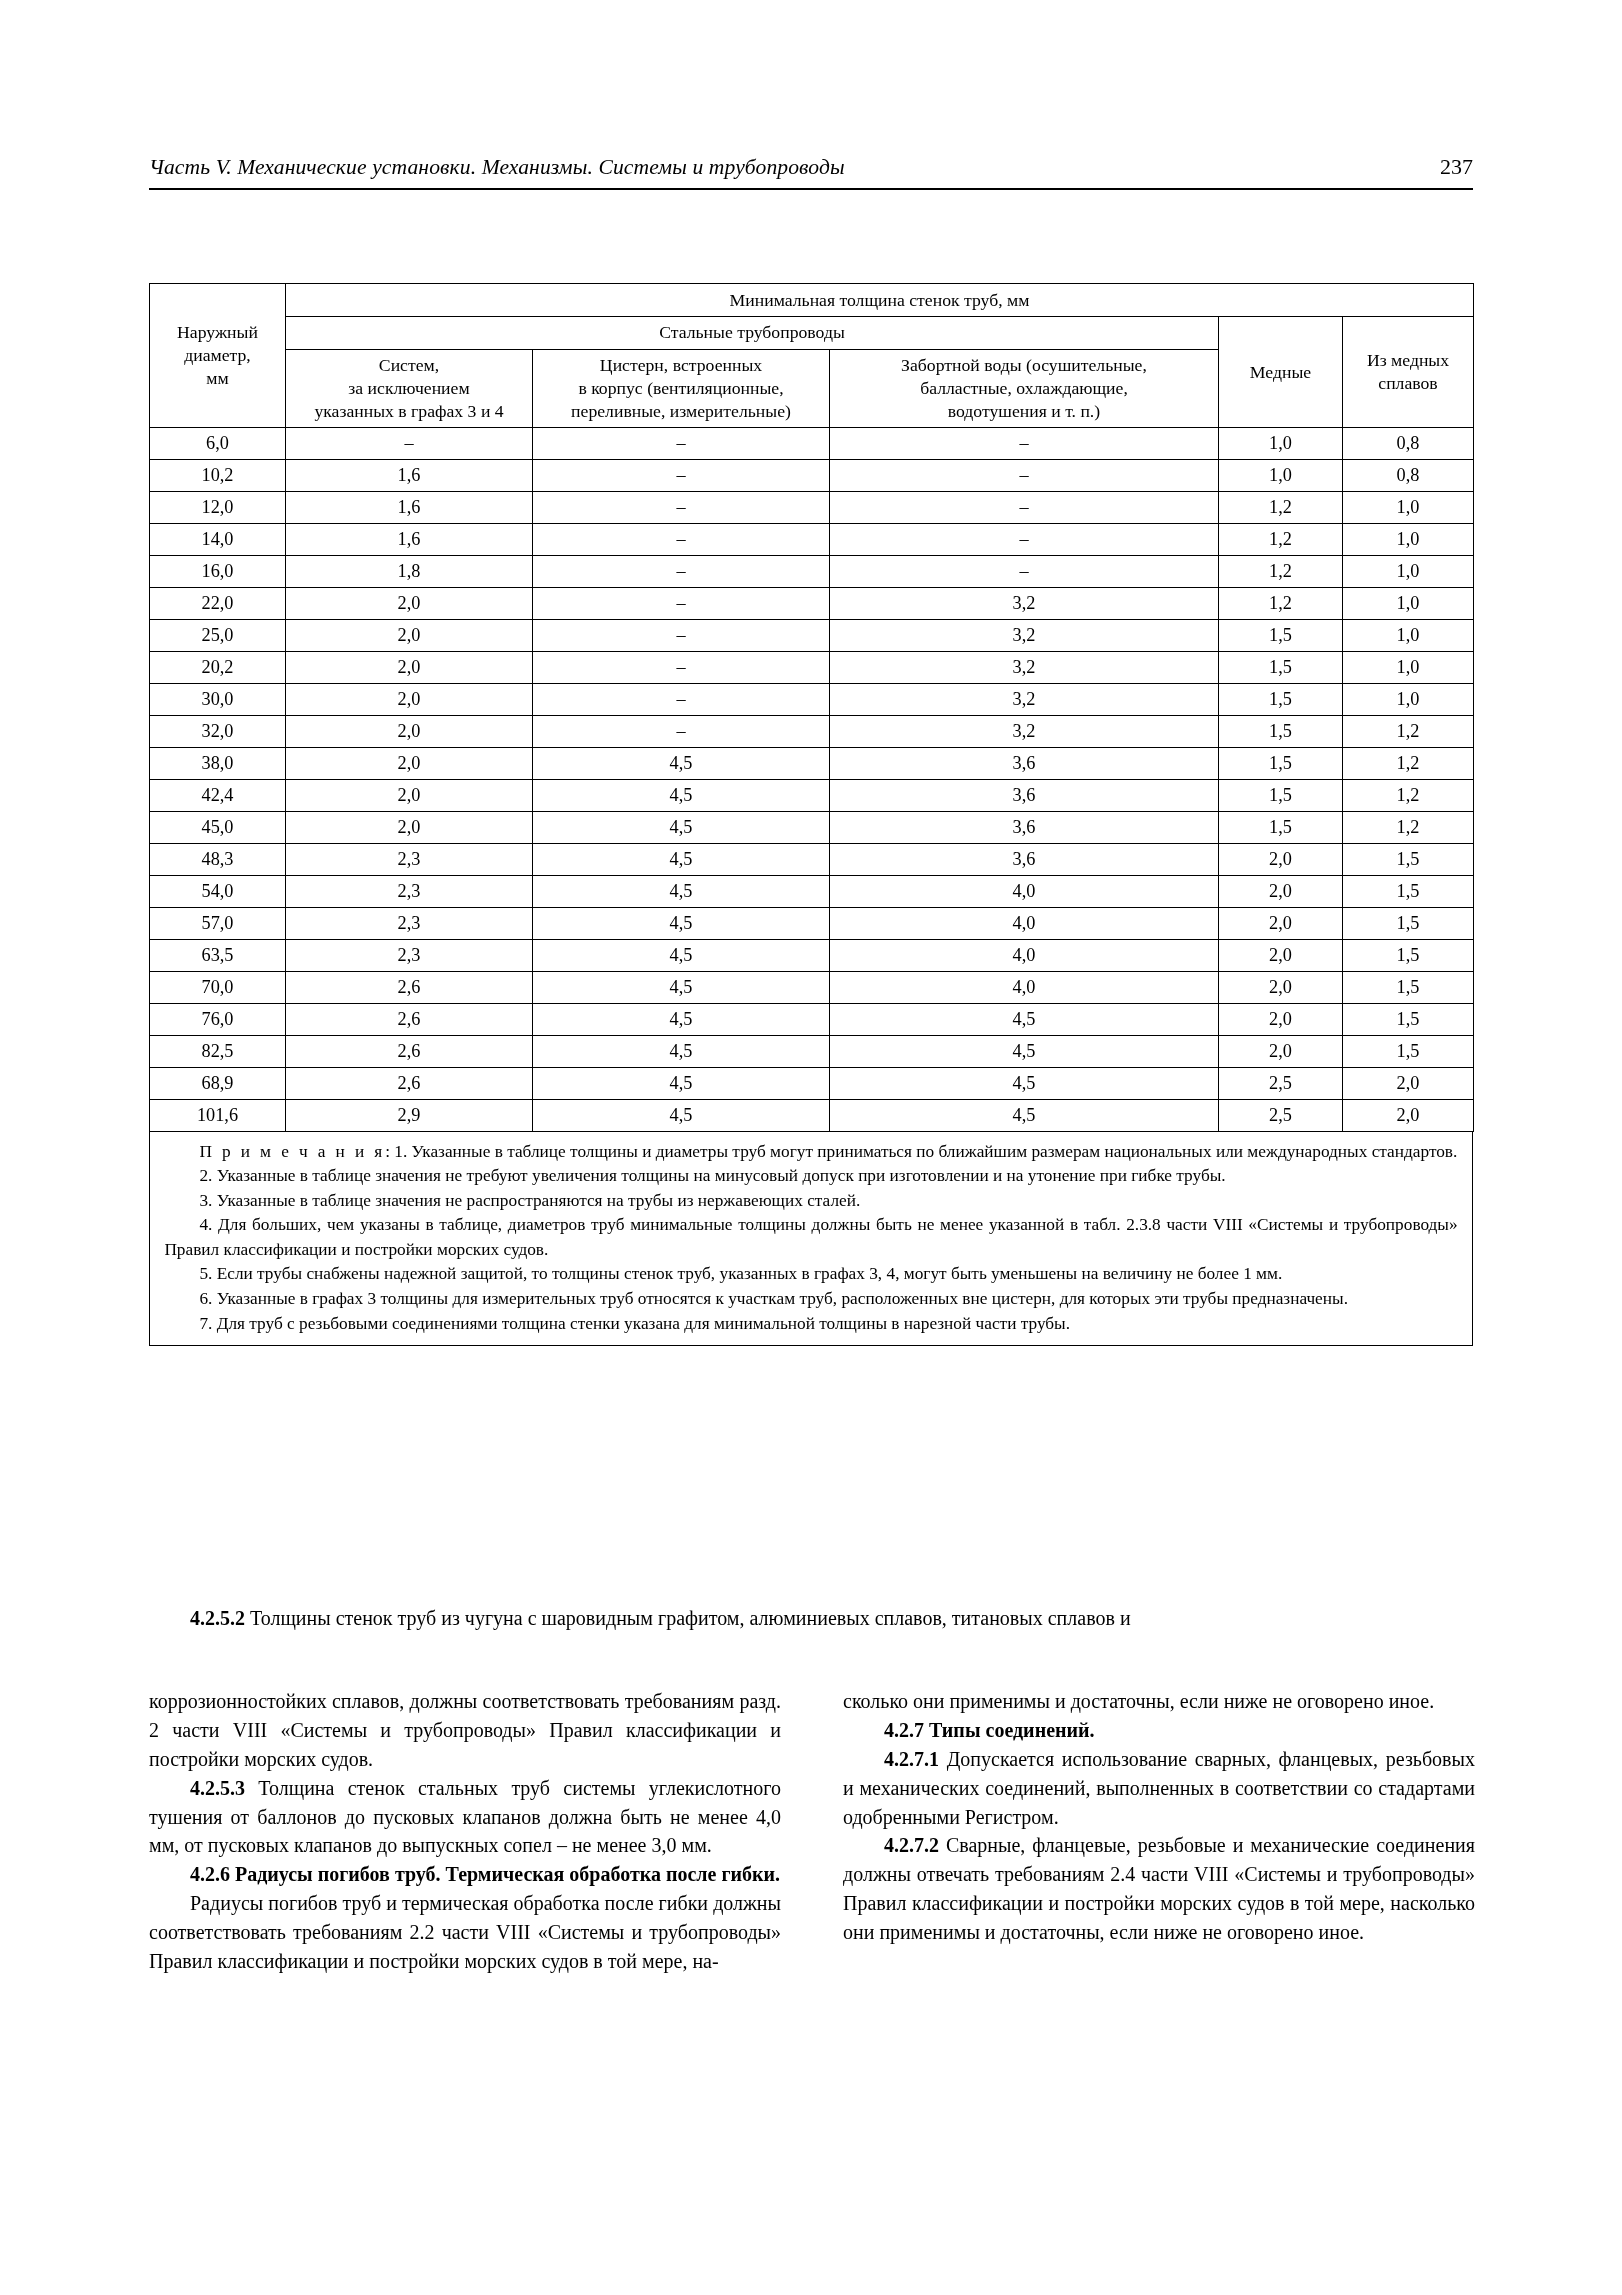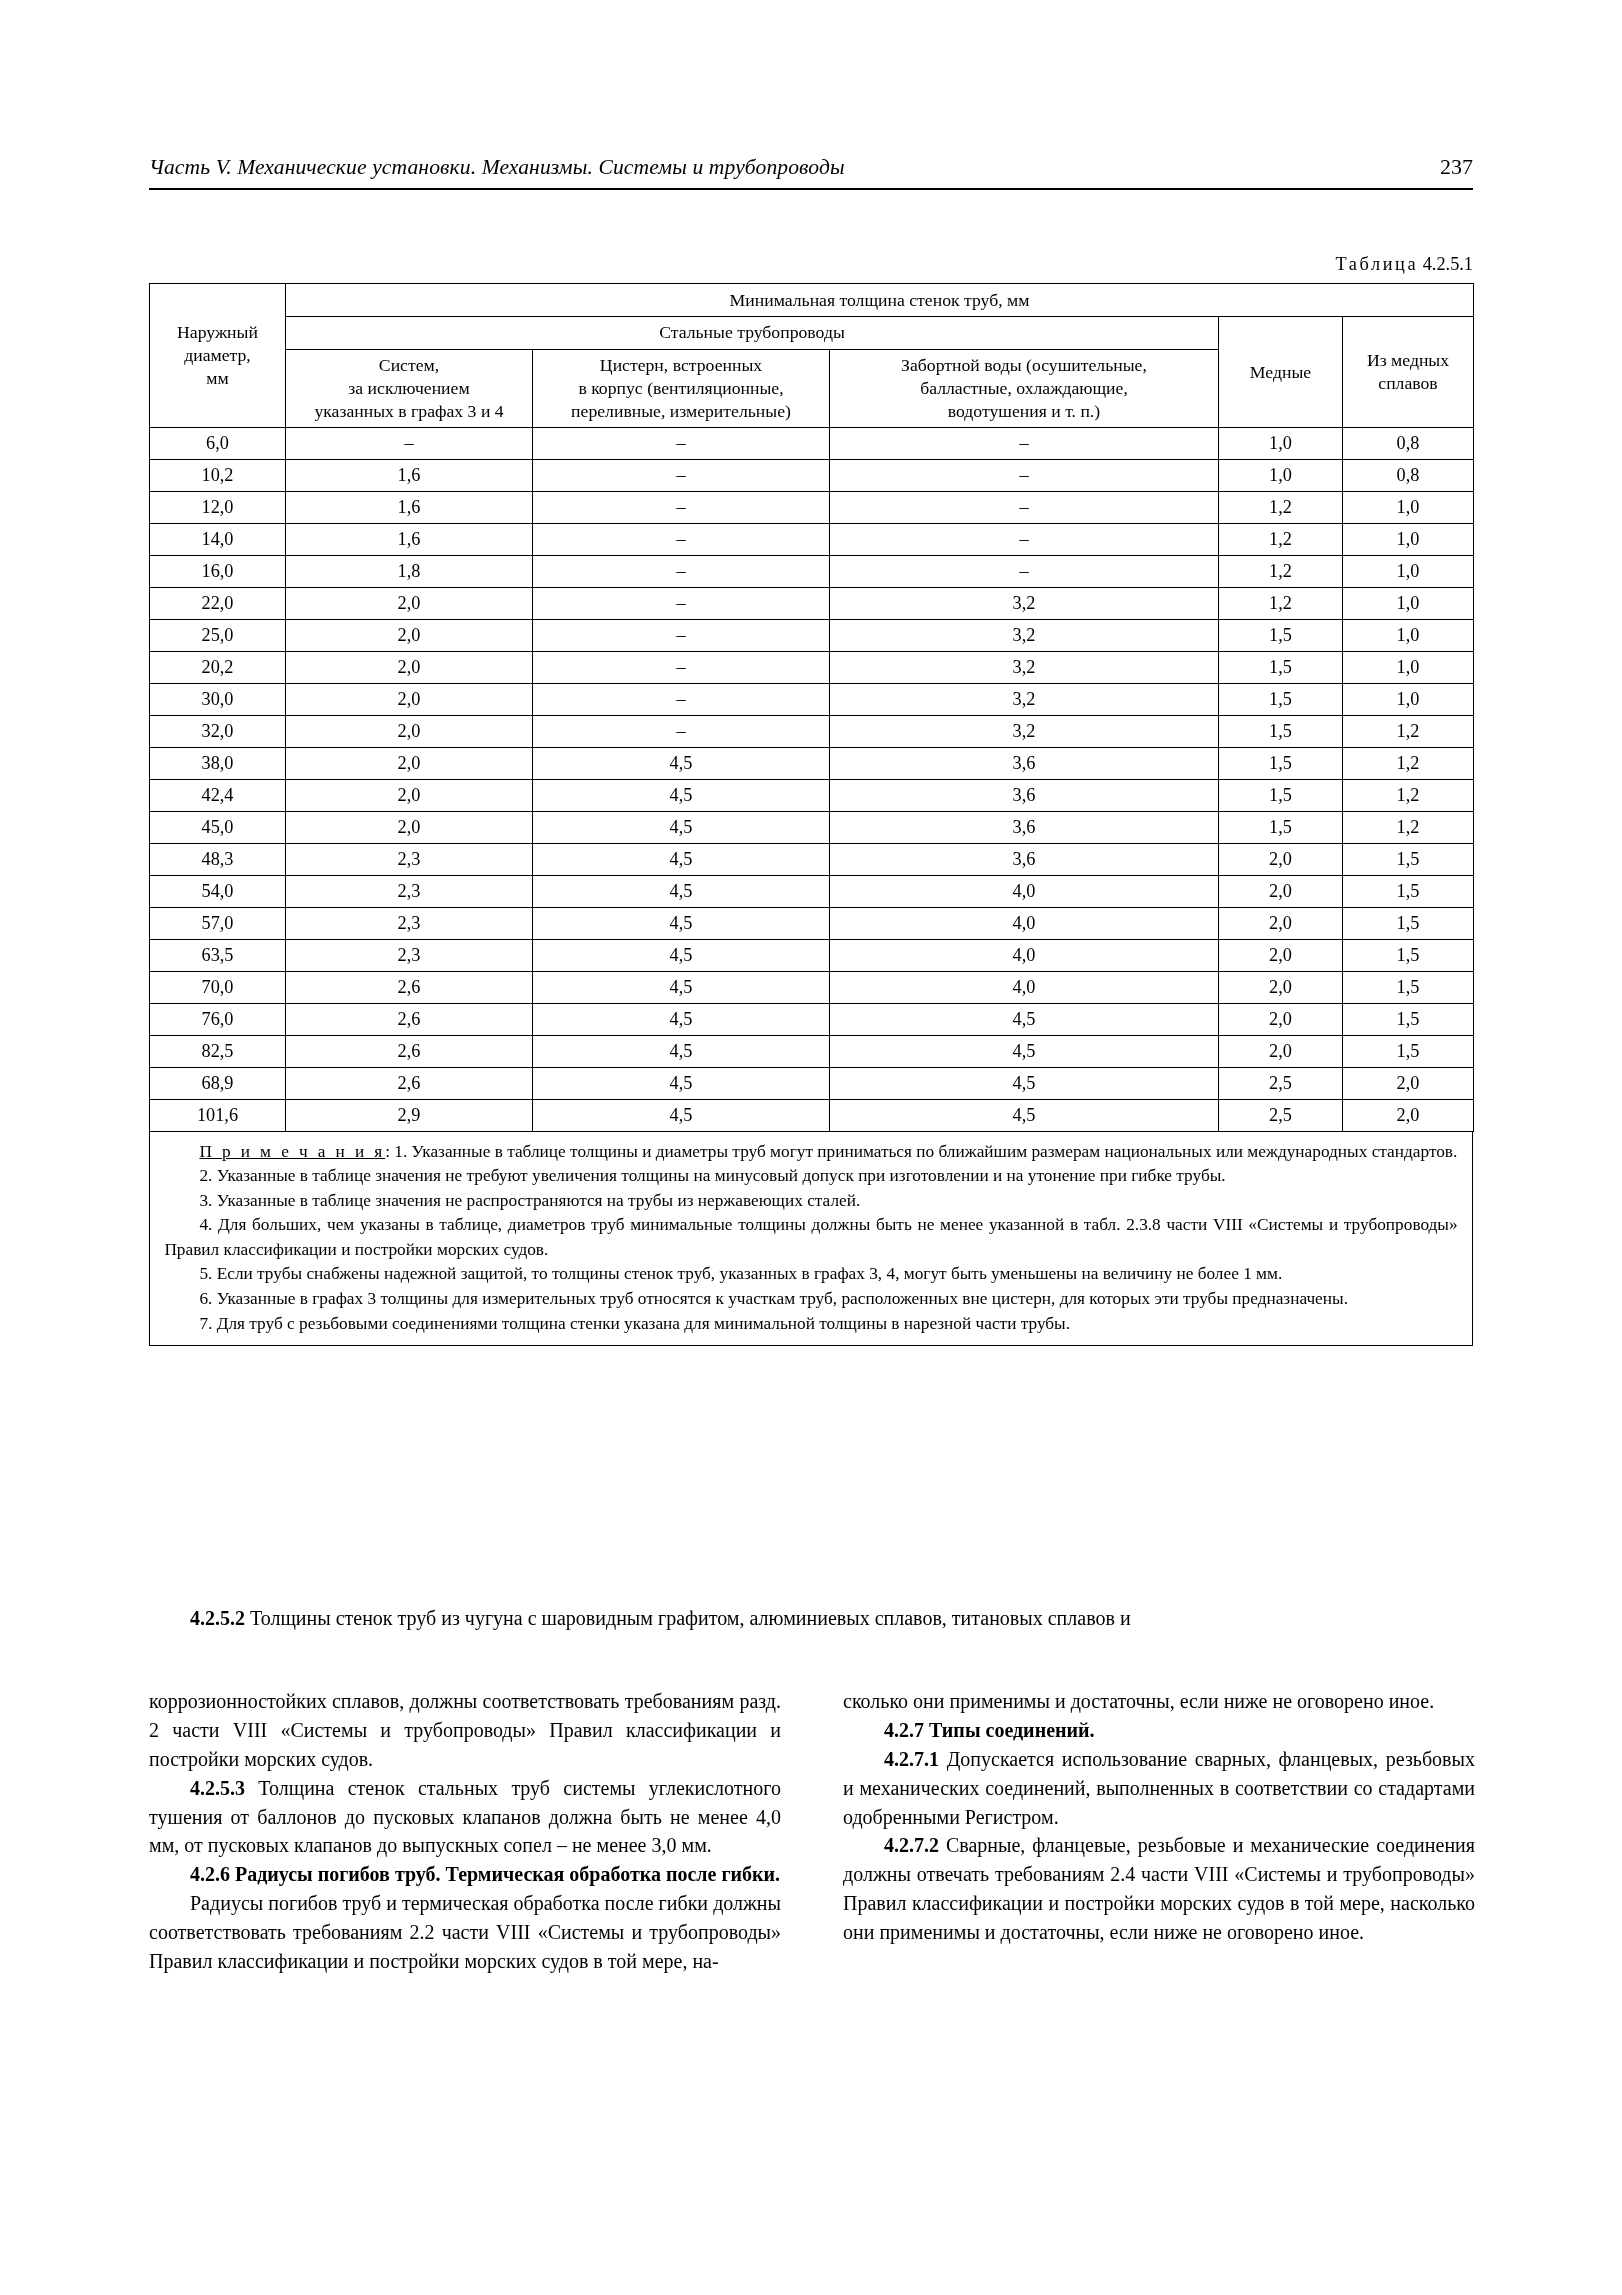--- a/index.html
+++ b/index.html
@@ -76,21 +76,21 @@
     border:1.3px solid #000;
     border-top:none;
     width:1324px;
     box-sizing:border-box;
     padding:7.9px 14.4px 9.2px 14.4px;
     font-size:17.3px;
     line-height:1.42;
     text-align:justify;
   }
   .notes p { margin:0; text-indent:35px; }
-  .notes .sp { letter-spacing:2.9px;text-decoration:underline; }
+  .notes .sp { letter-spacing:2.9px; }
   
   .body-lead {
     position:absolute;
     left:149px; top:1604px; width:1326px;
     font-size:20px; line-height:1.44;
     text-align:justify; text-indent:41px;
     -webkit-hyphens:auto; hyphens:auto;
   }
   .cols {
     position:absolute;
@@ -112,24 +112,20 @@
 <body>
 
 <div class="page">
 
   <div class="runhead">
     <div class="runhead-title">Часть V. Механические установки. Механизмы. Системы и трубопроводы</div>
     <div class="runhead-page">237</div>
   </div>
   <div class="runhead-rule"></div>
 
-  <div class="table-caption">
-    <span class="sp">Таблица</span>
-    <span>4.2.5.1</span>
-  </div>
 
   <div class="tbl-wrap">
     <table class="main">
       <colgroup>
         <col class="c1">
           <col class="c2">
           <col class="c3">
           <col class="c4">
           <col class="c5">
           <col class="c6">

